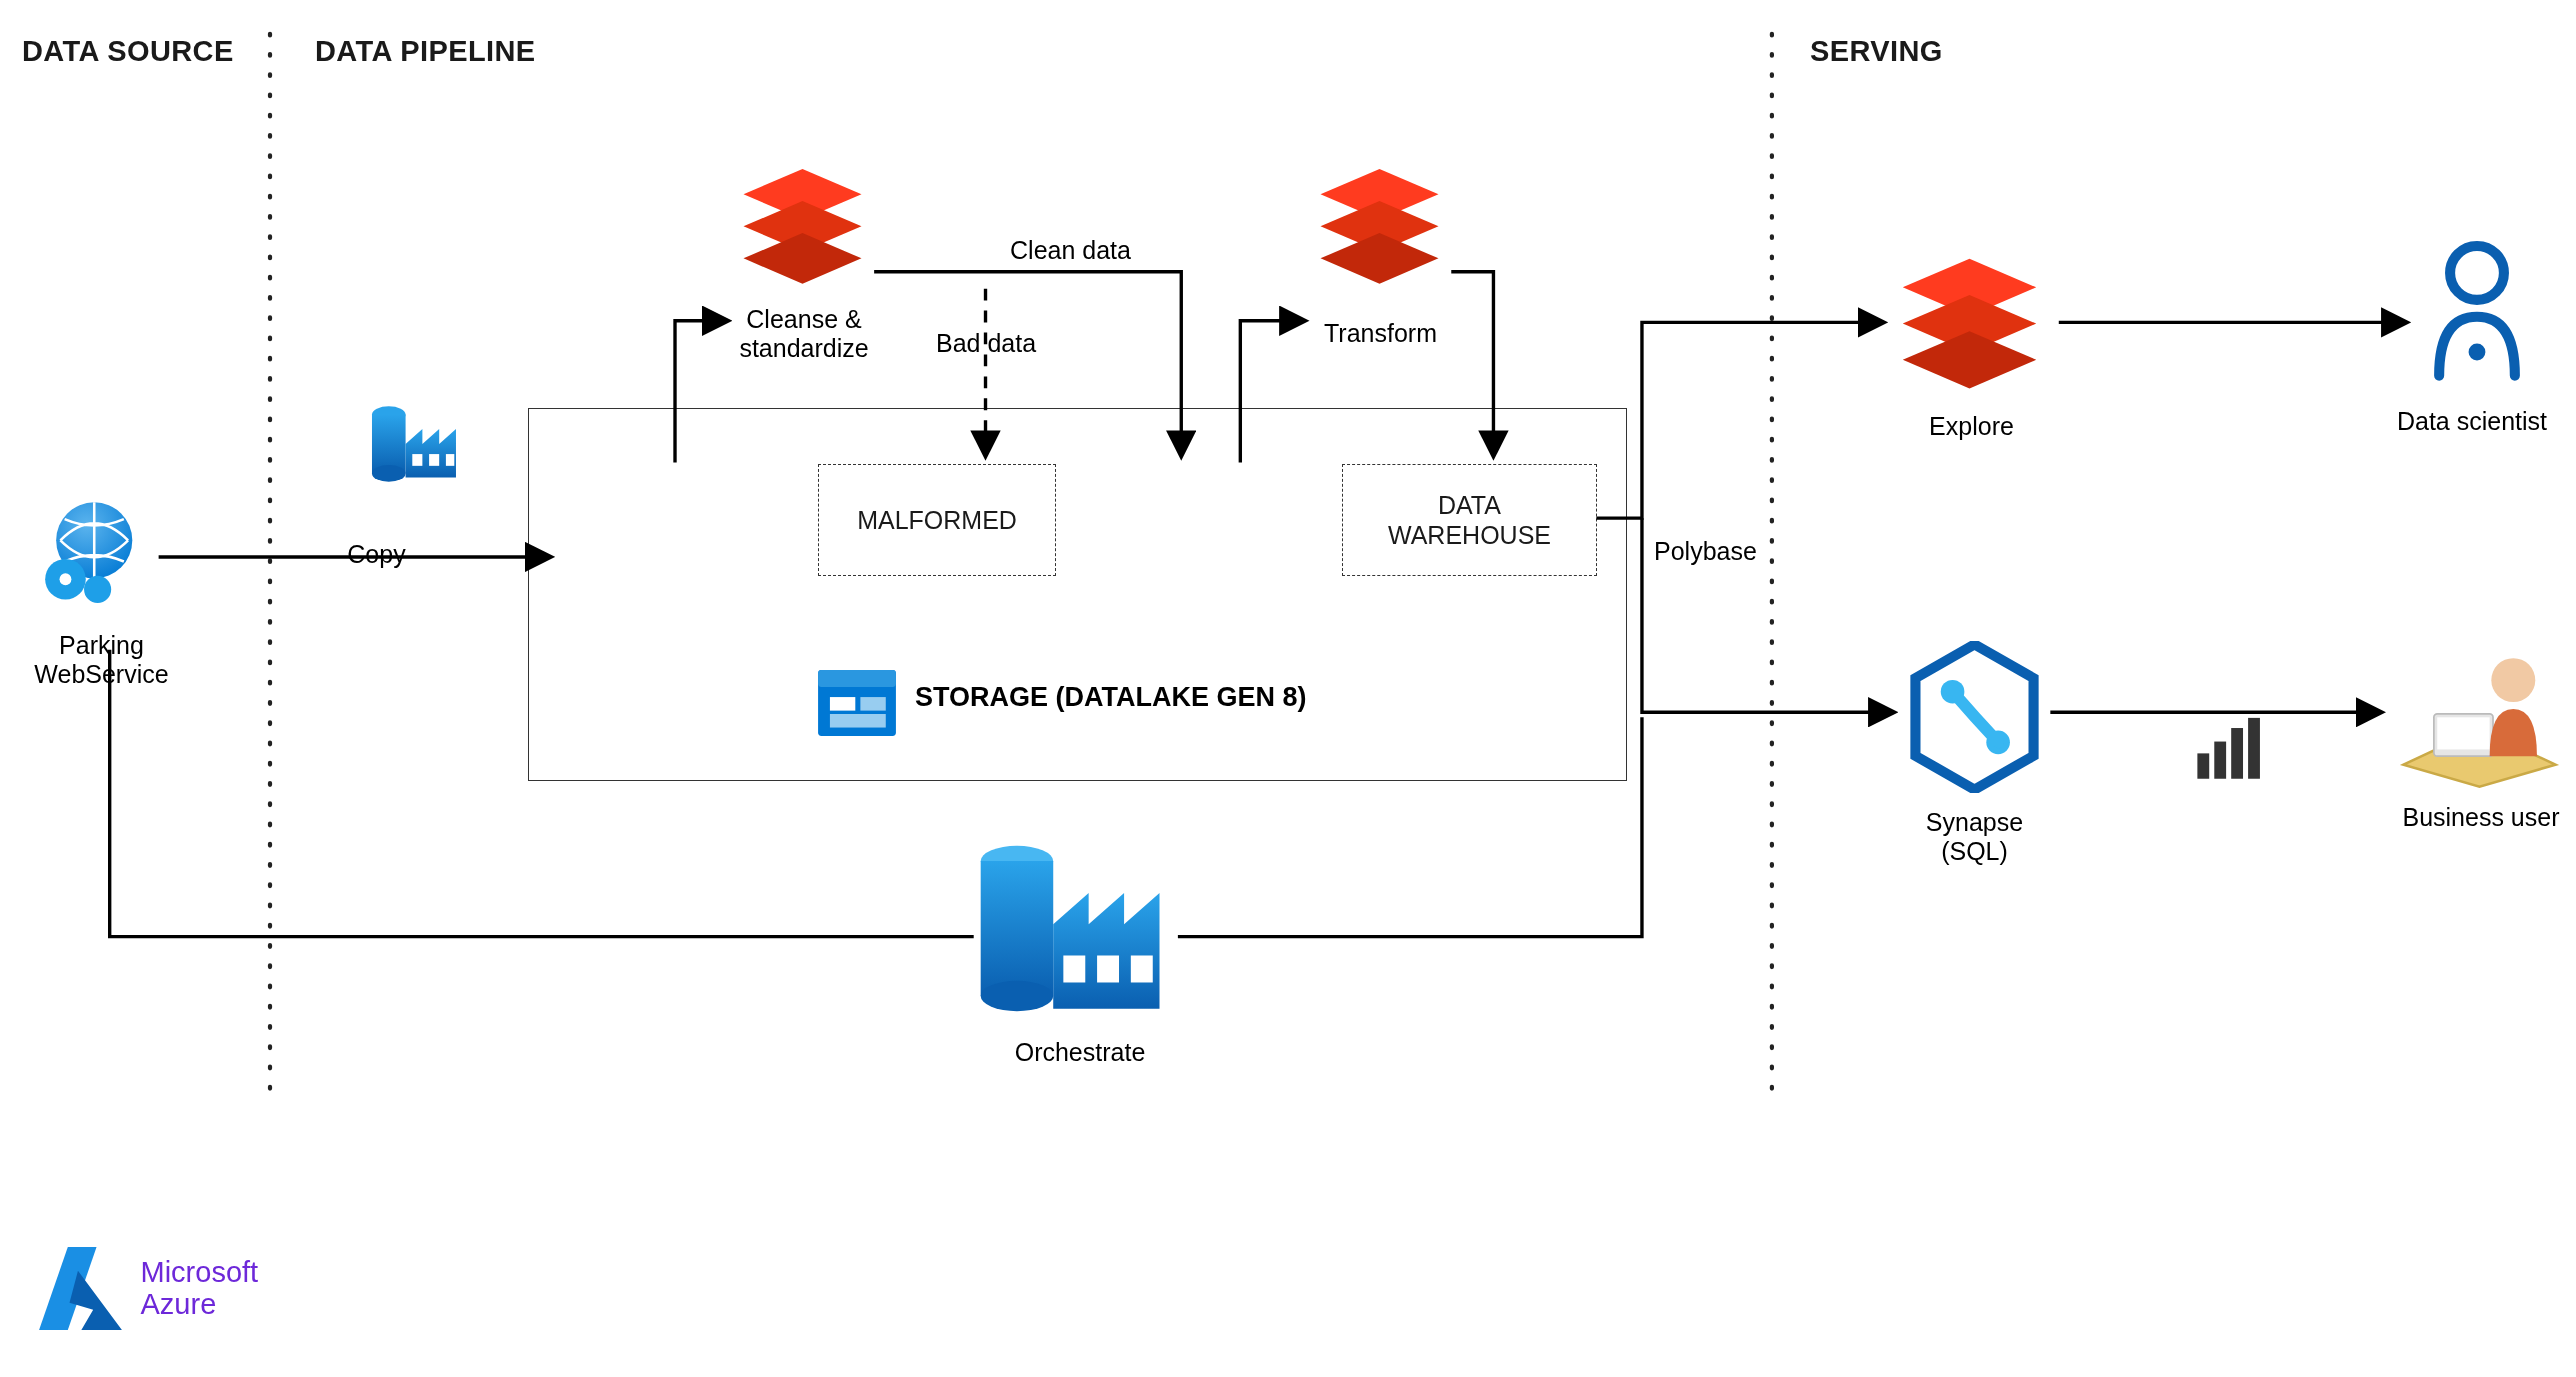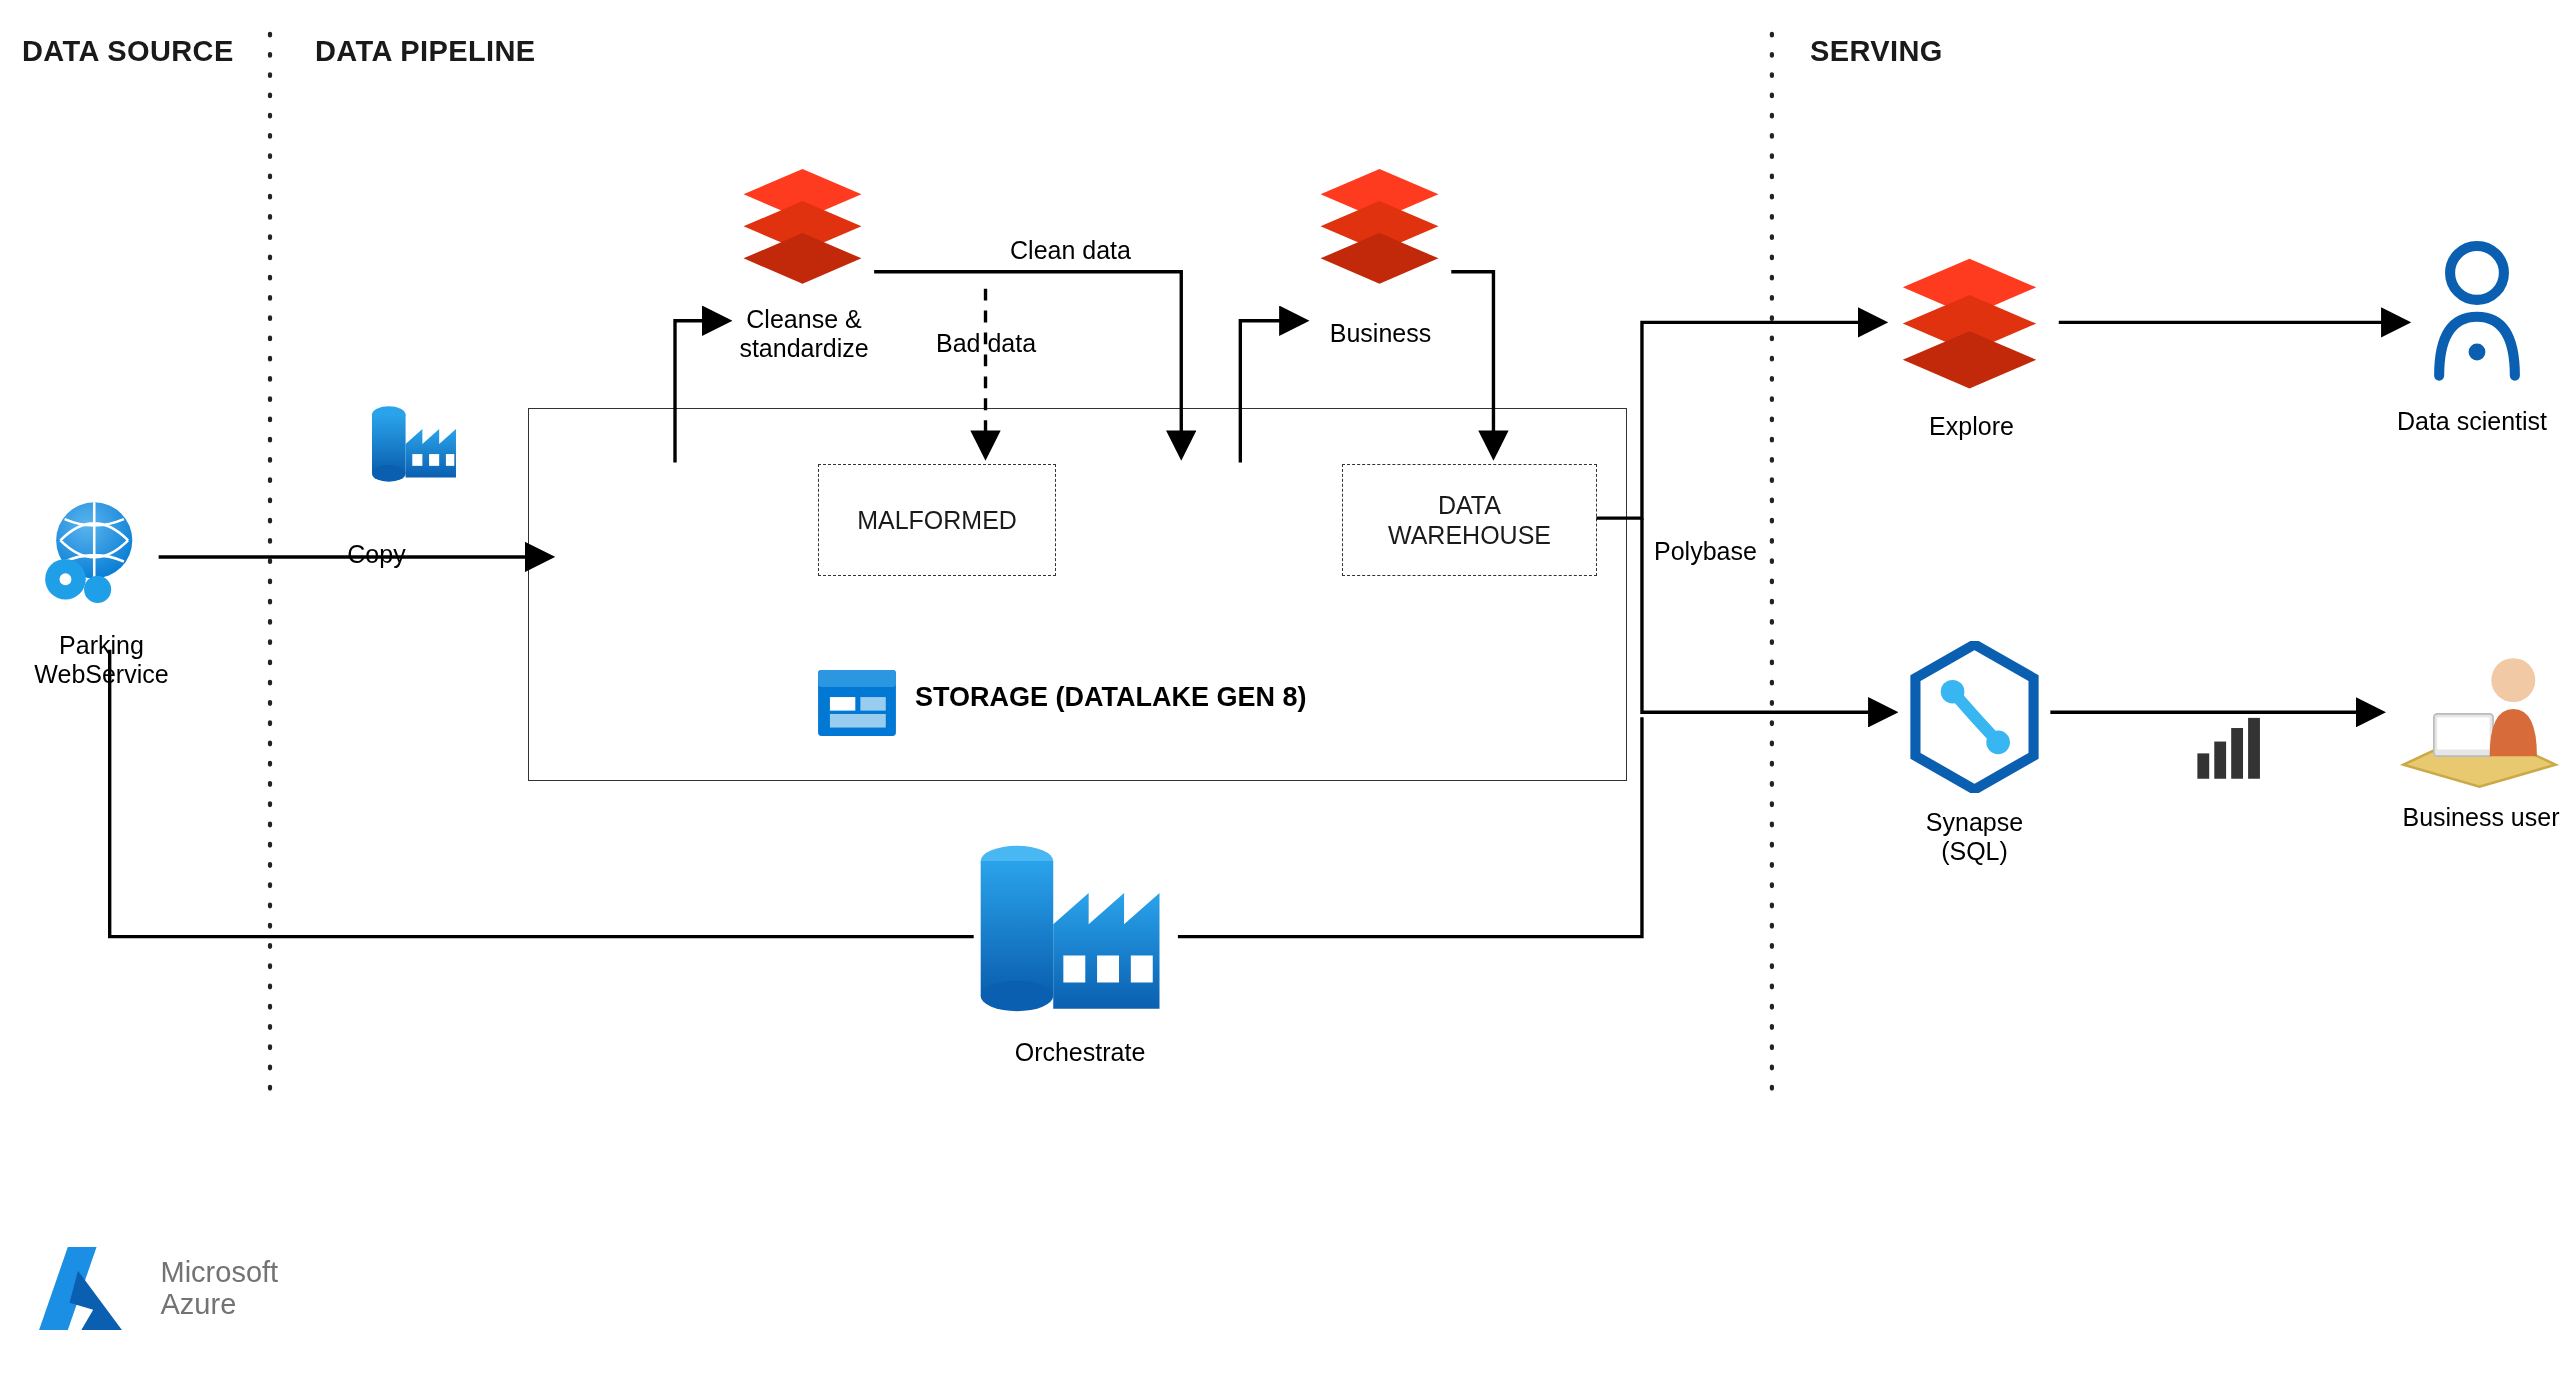--- a/index.html
+++ b/index.html
@@ -59,23 +59,22 @@
     position: absolute;
   }
   .logo {
     position: absolute;
     display: flex;
     align-items: center;
     gap: 13.5px;
   }
   .logo-text {
     font-size: 29px;
-    color: #737373;
+    color: #6d28d9;
     line-height: 1.1;
-    margin-left: 20px;
   }
 </style>
 </head>
 <body>
 
 <div class="canvas">
 
   <div class="section-title" style="left:22px; top:35px;">DATA SOURCE</div>
   <div class="section-title" style="left:315px; top:35px;">DATA PIPELINE</div>
   <div class="section-title" style="left:1810px; top:35px;">SERVING</div>
@@ -151,21 +150,21 @@
   <div class="label" style="left:986px; top:236px; width:169px;">Clean data</div>
   <div class="label" style="left:910px; top:329px; width:152px;">Bad data</div>
 
   <div class="icon-holder" style="left:1316px; top:169px;">
     <svg width="127" height="118" viewBox="0 0 150 140">
       <path d="M75 0 L145 30 L75 60 L5 30 Z" fill="#ff3b1f"></path>
       <path d="M75 38 L145 68 L75 98 L5 68 Z" fill="#e0320f"></path>
       <path d="M75 76 L145 106 L75 136 L5 106 Z" fill="#c2280a"></path>
     </svg>
   </div>
-  <div class="label" style="left:1296px; top:319px; width:169px;">Business</div>
+  <div class="label" style="left:1296px; top:319px; width:169px;">Transform</div>
 
   <div class="icon-holder" style="left:979px; top:844px;">
     <svg width="194" height="169" viewBox="0 0 230 200">
       <defs>
         <linearGradient id="dfo" x1="0" y1="0" x2="0" y2="1">
           <stop offset="0%" stop-color="#2aa3ea"></stop>
           <stop offset="100%" stop-color="#0a5fb0"></stop>
         </linearGradient>
       </defs>
       <ellipse cx="45" cy="20" rx="43" ry="18" fill="#48b7f2"></ellipse>

